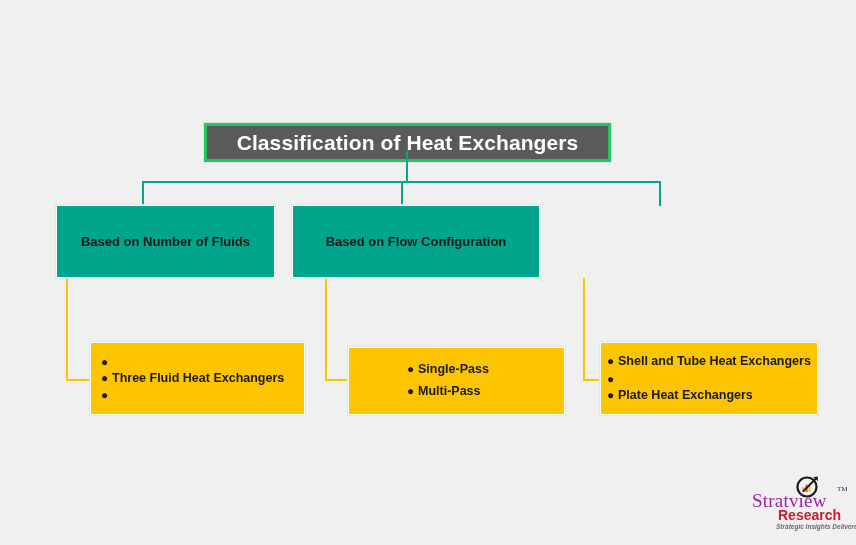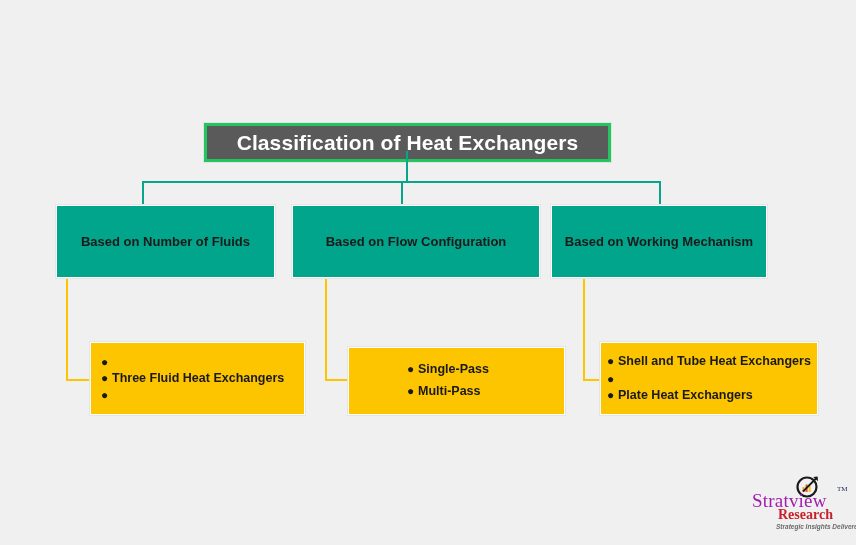--- a/index.html
+++ b/index.html
@@ -153,21 +153,21 @@
     color: #1f2a5e;
     font-family: "Liberation Serif", serif;
     font-size: 7px;
     line-height: 7px;
   }
   .logo-research {
     position: absolute;
     left: 26px;
     top: 34px;
     color: #c8202a;
-    font-family: Liberation Serif, serif;
+    font-family: Liberation Sans, sans-serif;
     font-size: 14px;
     font-weight: bold;
     line-height: 14px;
     white-space: nowrap;
   }
   .logo-tag {
     position: absolute;
     left: 24px;
     top: 49px;
     color: #6b6b6b;
@@ -201,23 +201,20 @@
   <div class="yconn yconn-h" style="left:325px; top:379px; width:25px;"></div>
 
   <div class="yconn yconn-v" style="left:583px; top:278px; height:103px;"></div>
   <div class="yconn yconn-h" style="left:583px; top:379px; width:19px;"></div>
 
   <div class="cat-box" id="cat-box-0">
     <span class="cat-text">Based on Number of Fluids</span>
   </div>
   <div class="cat-box" id="cat-box-1">
     <span class="cat-text">Based on Flow Configuration</span>
-  </div>
-  <div class="cat-box" id="cat-box-2">
-    <span class="cat-text">Based on Working Mechanism</span>
   </div>
 
   <div class="item-box" id="item-box-0">
     <div class="bullet-row">
       <span class="bullet-dot">●</span>
     </div>
     <div class="bullet-row">
       <span class="bullet-dot">●</span>
       <span>Three Fluid Heat Exchangers</span>
     </div>

